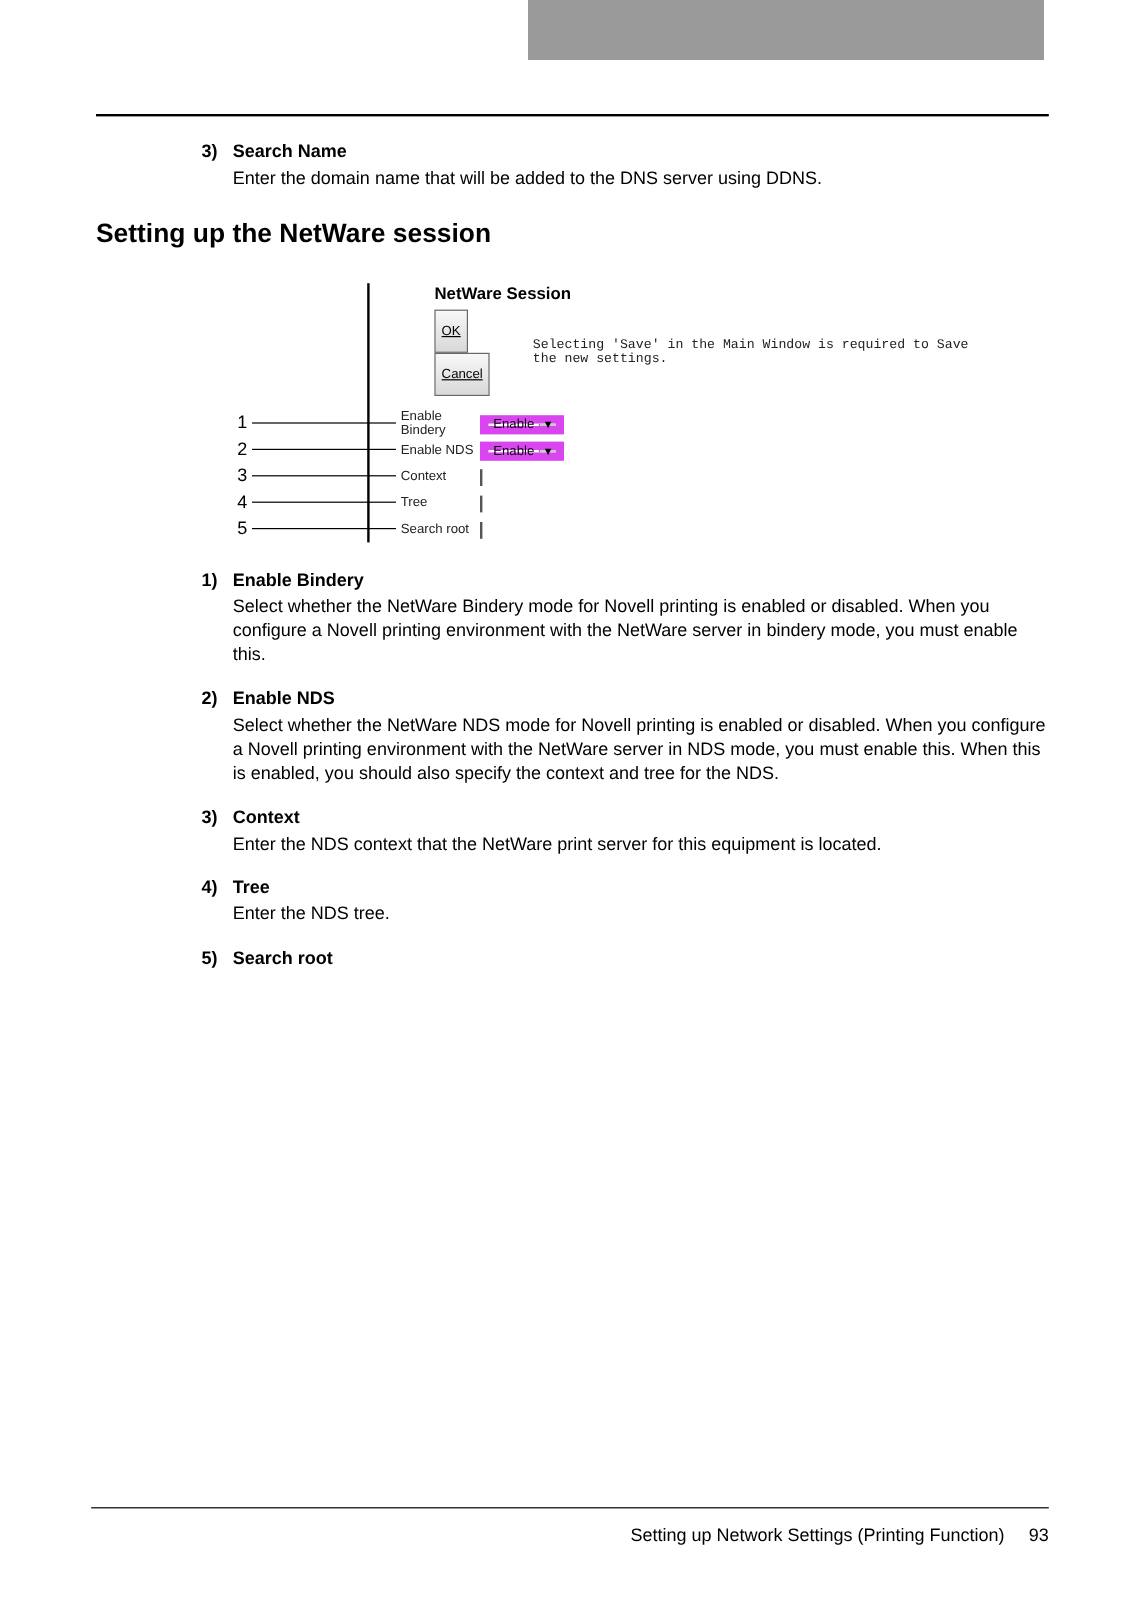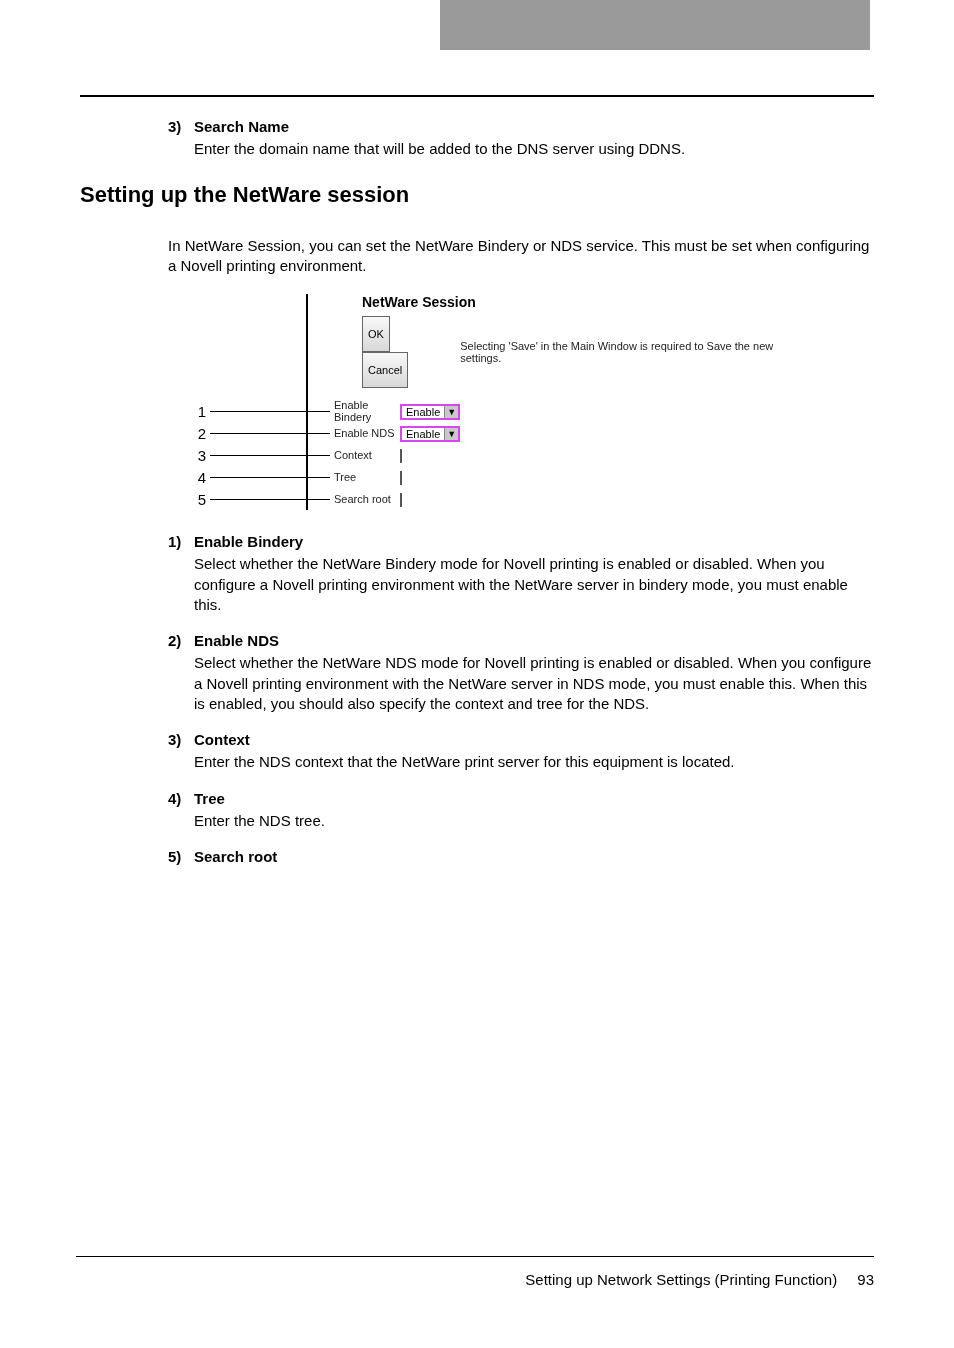--- a/index.html
+++ b/index.html
@@ -93,24 +93,26 @@
     align-items: center;
     gap: 26px;
     margin-bottom: 12px;
   }
   .fig-btn {
     font-size: 11px;
     padding: 11px 5px;
     border: 1px solid #666;
     background: linear-gradient(#f8f8f8,#d8d8d8);
     display:inline-block;
+    text-decoration:underline;
   }
   .fig-note {
     font-size: 11px;
     color: #222;
+    font-family: Liberation Mono, monospace;
   }
   .fig-row {
     display: flex;
     align-items: center;
     height: 22px;
   }
   .fig-num {
     width: 14px;
     font-size: 15px;
     text-align: right;
@@ -127,21 +129,21 @@
     color: #222;
     padding-left: 4px;
     flex: 0 0 auto;
   }
   .fig-field {
     margin-left: auto;
     flex: 0 0 auto;
   }
   .fig-select {
     font-size: 11px;
-    border: 2px solid #d946ef;
+    border: 7px solid #d946ef;
     background: #fff;
     display: inline-flex;
     align-items: center;
     height: 16px;
   }
   .fig-select .sel-text {
     padding: 0 4px;
   }
   .fig-select .sel-arrow {
     width: 14px;
@@ -188,21 +190,20 @@
       <div class="num-item">
         <span class="n">3)</span>
         <span class="t">Search Name</span>
       </div>
       <div class="desc">Enter the domain name that will be added to the DNS server using DDNS.</div>
     </div>
 
     <h2 class="section-heading">Setting up the NetWare session</h2>
 
     <div class="indent1">
-      <div class="intro">In NetWare Session, you can set the NetWare Bindery or NDS service.  This must be set when configuring a Novell printing environment.</div>
 
       <div class="figure">
         <div class="fig-inner">
           <div class="vline"></div>
 
           <div class="fig-title">NetWare Session</div>
           <div class="fig-btn-row">
             <span>
               <span class="fig-btn">OK</span><span class="fig-btn">Cancel</span>
             </span>

